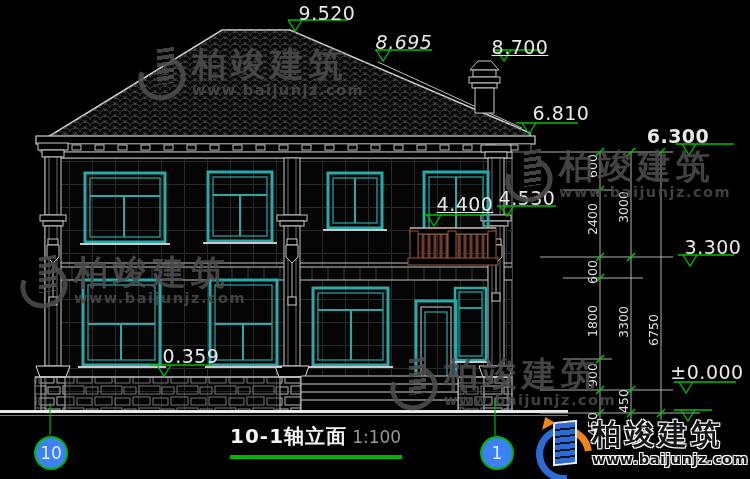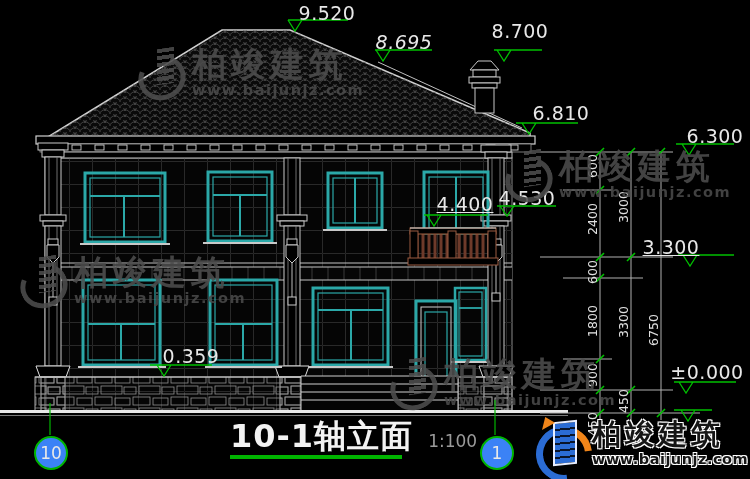--- a/index.html
+++ b/index.html
@@ -35,23 +35,23 @@
           border:2px solid #e8eeff;transform:skewY(-6deg);}
   .bj-flag{position:absolute;left:9px;top:0;width:13px;height:13px;background:#f08519;
            clip-path:polygon(0 100%,100% 45%,25% 0);}
   .bj-text{margin-left:3px;}
   .bj-cn{font-size:29px;font-weight:bold;letter-spacing:4px;color:#161616;line-height:34px;
          text-shadow:-1px -1px 0 #fff,1px -1px 0 #fff,-1px 1px 0 #fff,1px 1px 0 #fff;}
   .bj-url{font-size:14.5px;font-weight:bold;letter-spacing:.5px;color:#161616;line-height:16px;
           text-shadow:-1px -1px 0 #fff,1px -1px 0 #fff,-1px 1px 0 #fff,1px 1px 0 #fff;}
   
   .title-block{position:absolute;left:230px;top:420px;}
-  .title-main{display:inline-block;color:#f2f2f2;font-size:32px;font-weight:bold;
+  .title-main{display:inline-block;color:#f2f2f2;font-size:20px;font-weight:bold;
               letter-spacing:1px;line-height:32px;}
-  .title-scale{display:inline-block;color:#9a9a9a;font-size:17px;margin-left:10px;
+  .title-scale{display:inline-block;color:#9a9a9a;font-size:17px;
                vertical-align:baseline;}
   .title-underline{position:absolute;left:230px;top:455px;width:172px;height:4px;background:#00b400;}
 </style>
 </head>
 <body>
 
 <div id="stage">
 
 <svg width="750" height="479" viewBox="0 0 750 479">
   <defs>
@@ -272,26 +272,26 @@
   </g>
 
   <g stroke="#00b400" stroke-width="1.2">
     <path d="M50,403V435 M495,400V435"></path>
   </g>
 </svg>
 
 <div id="labels">
       <div class="lvl-label" style="left: 327px; top: 13px;">9.520</div>
       <div class="lvl-label" style="left: 404px; top: 42px; font-style: italic;">8.695</div>
-      <div class="lvl-label" style="left: 520px; top: 31px;">8.700</div>
+      <div class="lvl-label" style="left: 520px; top: 47px; text-decoration: underline;">8.700</div>
       <div class="lvl-label" style="left: 561px; top: 113px;">6.810</div>
-      <div class="lvl-label" style="left: 715px; top: 136px;">6.300</div>
+      <div class="lvl-label" style="left: 678px; top: 136px; font-weight: bold;">6.300</div>
       <div class="lvl-label" style="left: 527px; top: 198px;">4.530</div>
       <div class="lvl-label" style="left: 465px; top: 204px; text-decoration: underline;">4.400</div>
-      <div class="lvl-label" style="left: 671px; top: 247px; text-decoration: underline;">3.300</div>
+      <div class="lvl-label" style="left: 713px; top: 247px;">3.300</div>
       <div class="lvl-label" style="left: 191px; top: 356px;">0.359</div>
       <div class="lvl-label" style="left: 707px; top: 372px;">±0.000</div>
       <div class="dim-label" style="left: 592px; top: 166px;">600</div>
       <div class="dim-label" style="left: 592px; top: 219px;">2400</div>
       <div class="dim-label" style="left: 592px; top: 272px;">600</div>
       <div class="dim-label" style="left: 592px; top: 321px;">1800</div>
       <div class="dim-label" style="left: 592px; top: 375px;">900</div>
       <div class="dim-label" style="left: 592px; top: 424px;">450</div>
       <div class="dim-label" style="left: 623px; top: 207px;">3000</div>
       <div class="dim-label" style="left: 623px; top: 322px;">3300</div>

